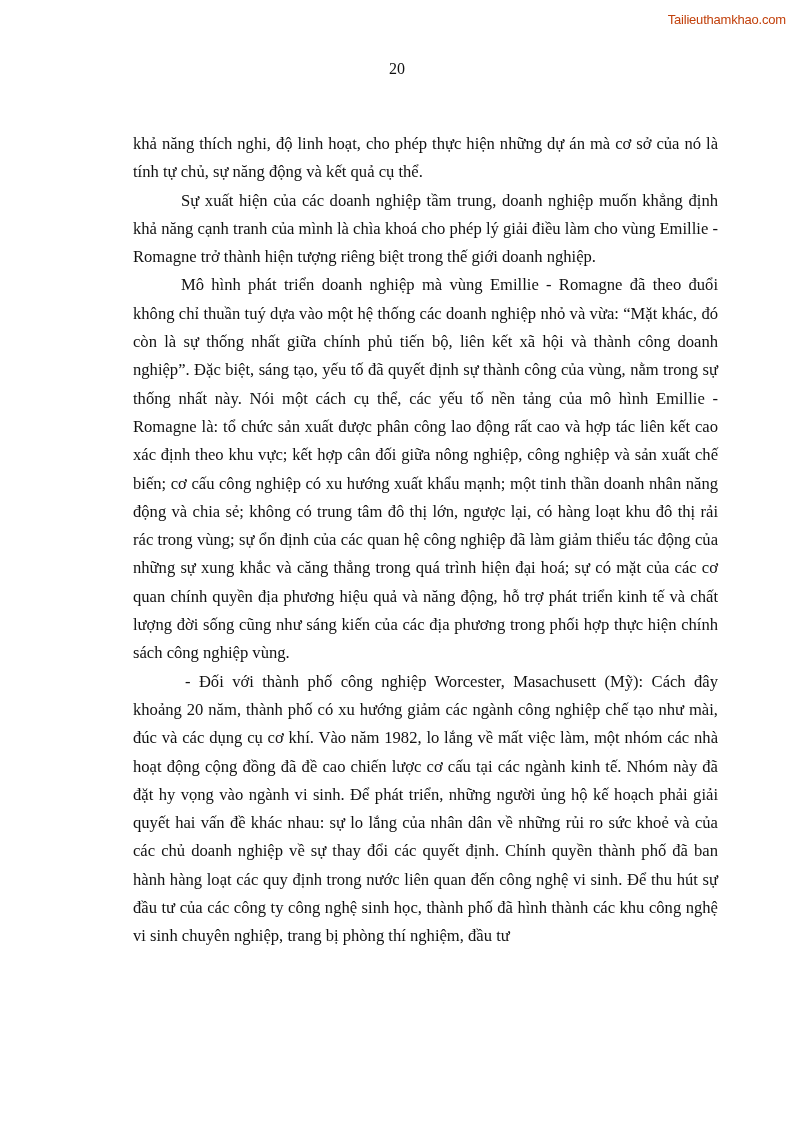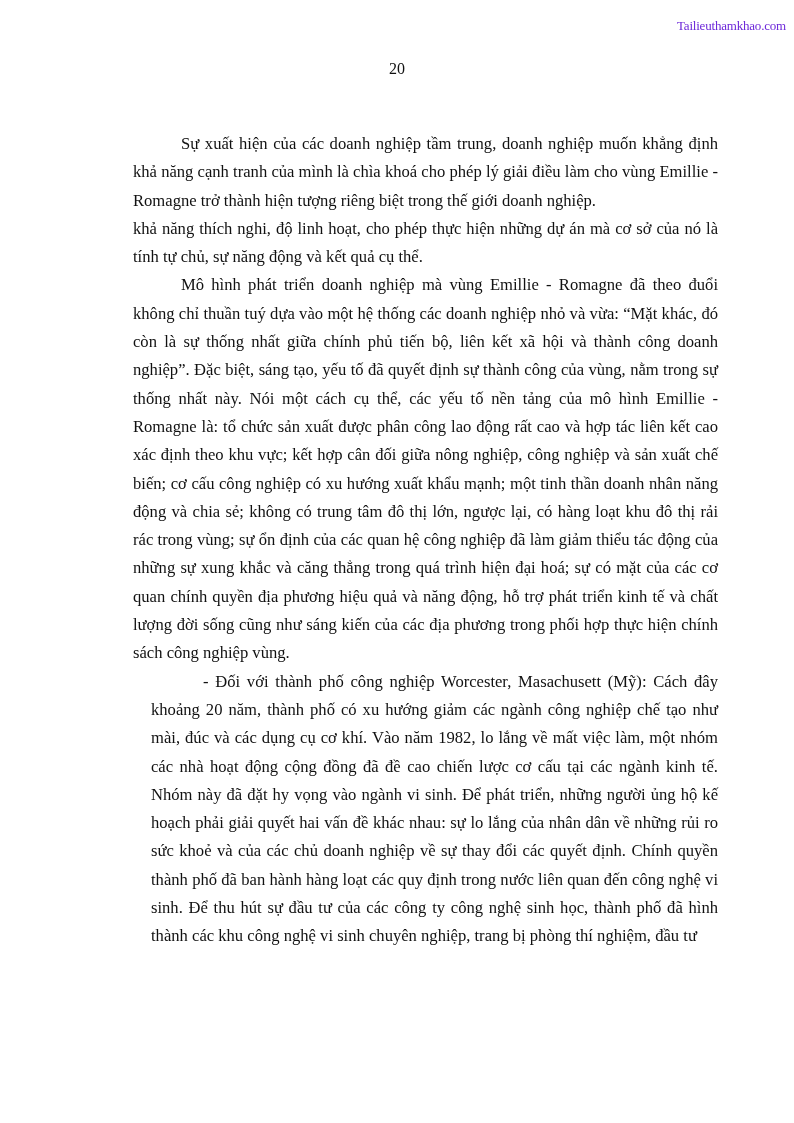--- a/index.html
+++ b/index.html
@@ -1,38 +1,38 @@
 <!DOCTYPE html>
 <html><head>
 <meta charset="utf-8">
 <style>
   html, body { margin: 0; padding: 0; background: #ffffff; }
   body { width: 794px; height: 1123px; position: relative; overflow: hidden; }
   .watermark {
-    position: absolute; top: 18px; right: 8px;
-    font-family: Liberation Serif, serif; font-size: 13px;
-    color: #6d28d9; letter-spacing: -0.2px;
+    position: absolute; top: 12px; right: 8px;
+    font-family: Liberation Sans, sans-serif; font-size: 13px;
+    color: #c2410c; letter-spacing: -0.2px;
   }
   .page-number {
     position: absolute; top: 60px; left: 0; width: 100%; text-align: center;
     font-family: "Liberation Serif", serif; font-size: 16px; color: #111;
   }
   .body-text {
     position: absolute; top: 130px; left: 133px; width: 585px;
     font-family: "Liberation Serif", serif; font-size: 16.6px; color: #111;
     line-height: 28.3px; text-align: justify;
   }
   .para { margin: 0; text-indent: 48px; }
   .para.no-indent { text-indent: 0; }
-  .para.dash { text-indent: 52px; margin-left: 18px; }
+  .para.dash { text-indent: 52px; }
 </style>
 </head>
 <body>
 
 <div class="watermark">Tailieuthamkhao.com</div>
 <div class="page-number">20</div>
 
 <div class="body-text">
+  <p class="para no-indent">khả năng thích nghi, độ linh hoạt, cho phép thực hiện những dự án mà cơ sở của nó là tính tự chủ, sự năng động và kết quả cụ thể.</p>
   <p class="para">Sự xuất hiện của các doanh nghiệp tầm trung, doanh nghiệp muốn khẳng định khả năng cạnh tranh của mình là chìa khoá cho phép lý giải điều làm cho vùng Emillie - Romagne trở thành hiện tượng riêng biệt trong thế giới doanh nghiệp.</p>
-  <p class="para no-indent">khả năng thích nghi, độ linh hoạt, cho phép thực hiện những dự án mà cơ sở của nó là tính tự chủ, sự năng động và kết quả cụ thể.</p>
   <p class="para">Mô hình phát triển doanh nghiệp mà vùng Emillie - Romagne đã theo đuổi không chỉ thuần tuý dựa vào một hệ thống các doanh nghiệp nhỏ và vừa: “Mặt khác, đó còn là sự thống nhất giữa chính phủ tiến bộ, liên kết xã hội và thành công doanh nghiệp”. Đặc biệt, sáng tạo, yếu tố đã quyết định sự thành công của vùng, nằm trong sự thống nhất này. Nói một cách cụ thể, các yếu tố nền tảng của mô hình Emillie - Romagne là: tổ chức sản xuất được phân công lao động rất cao và hợp tác liên kết cao xác định theo khu vực; kết hợp cân đối giữa nông nghiệp, công nghiệp và sản xuất chế biến; cơ cấu công nghiệp có xu hướng xuất khẩu mạnh; một tinh thần doanh nhân năng động và chia sẻ; không có trung tâm đô thị lớn, ngược lại, có hàng loạt khu đô thị rải rác trong vùng; sự ổn định của các quan hệ công nghiệp đã làm giảm thiểu tác động của những sự xung khắc và căng thẳng trong quá trình hiện đại hoá; sự có mặt của các cơ quan chính quyền địa phương hiệu quả và năng động, hỗ trợ phát triển kinh tế và chất lượng đời sống cũng như sáng kiến của các địa phương trong phối hợp thực hiện chính sách công nghiệp vùng.</p>
   <p class="para dash">- Đối với thành phố công nghiệp Worcester, Masachusett (Mỹ): Cách đây khoảng 20 năm, thành phố có xu hướng giảm các ngành công nghiệp chế tạo như mài, đúc và các dụng cụ cơ khí. Vào năm 1982, lo lắng về mất việc làm, một nhóm các nhà hoạt động cộng đồng đã đề cao chiến lược cơ cấu tại các ngành kinh tế. Nhóm này đã đặt hy vọng vào ngành vi sinh. Để phát triển, những người ủng hộ kế hoạch phải giải quyết hai vấn đề khác nhau: sự lo lắng của nhân dân về những rủi ro sức khoẻ và của các chủ doanh nghiệp về sự thay đổi các quyết định. Chính quyền thành phố đã ban hành hàng loạt các quy định trong nước liên quan đến công nghệ vi sinh. Để thu hút sự đầu tư của các công ty công nghệ sinh học, thành phố đã hình thành các khu công nghệ vi sinh chuyên nghiệp, trang bị phòng thí nghiệm, đầu tư</p>
 </div>
 
 </body></html>

